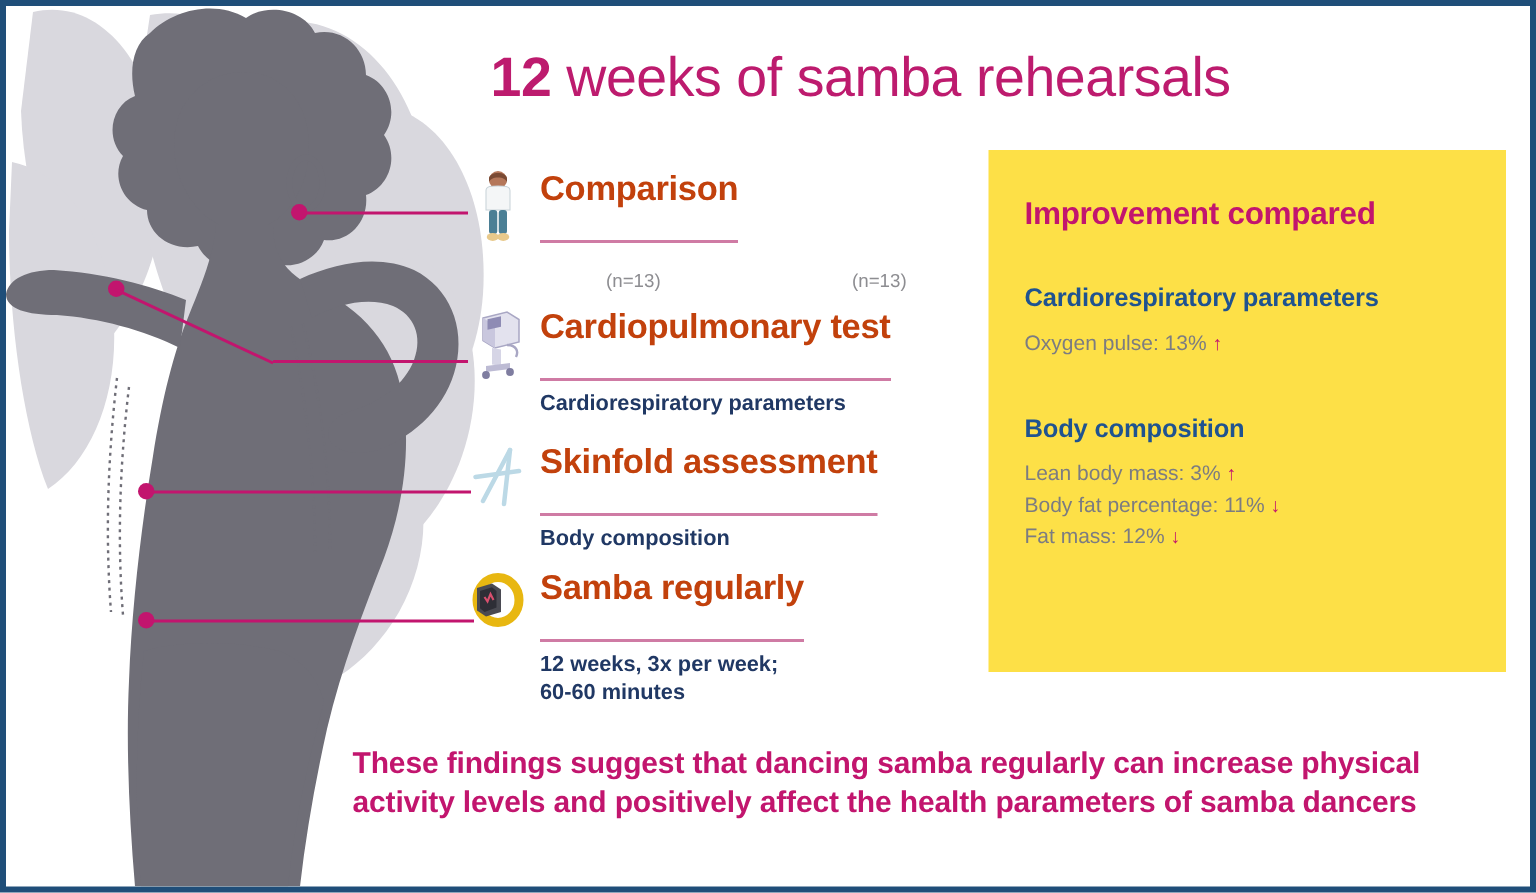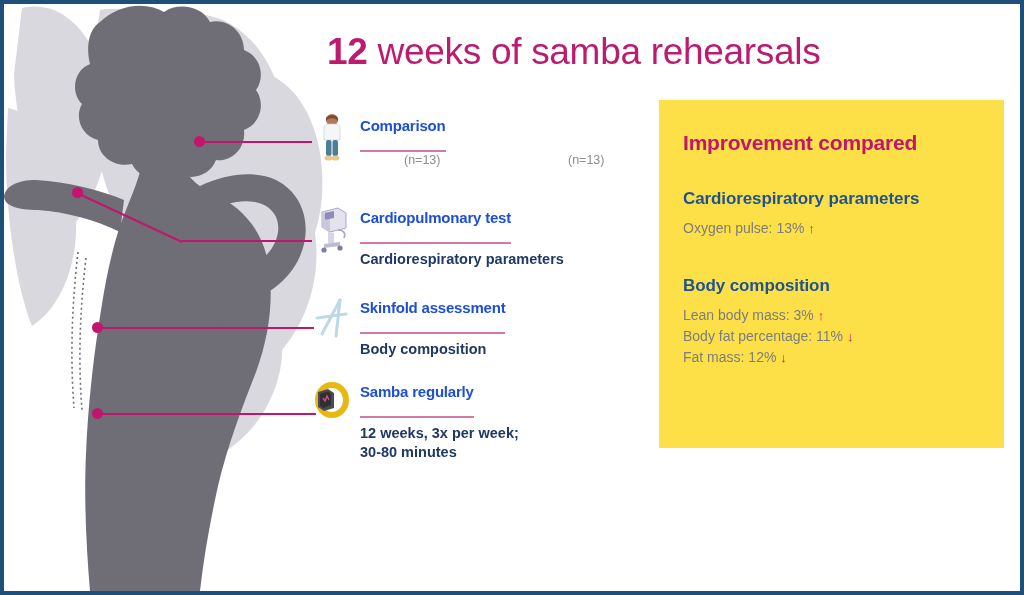--- a/index.html
+++ b/index.html
@@ -33,31 +33,31 @@
     font-size:37px;line-height:44px;color:#bd1b6e;
     font-weight:400;letter-spacing:-.3px;
   }
   .title b{font-weight:700;}
 
   
   .item{position:absolute;left:306px;}
   .item .icon{position:absolute;left:0;top:0;width:44px;height:52px;}
   .item .body{margin-left:50px;}
   .item h2{
-    margin:0;font-size:15px;line-height:27px;color:#1d4ed8;
+    margin:0;font-size:23px;line-height:27px;color:#c2410c;
     font-weight:700;letter-spacing:-.2px;display:inline-block;
-    padding-bottom:11px;border-bottom:2px solid #d7traits;
+    padding-bottom:21px;border-bottom:2px solid #d7traits;
   }
   .item h2{border-bottom:2px solid #cf7ba4;}
   .item .sub{
     margin-top:6px;font-size:14.5px;line-height:19px;
     color:#203864;font-weight:700;
   }
   .item .sub i{font-style:italic;}
-  .nrow{position:relative;height:18px;margin-top:1px;text-align:right;}
+  .nrow{position:relative;height:18px;margin-top:18px;text-align:right;}
   .nrow span{
     position:absolute;font-size:12.5px;color:#8d8d91;font-weight:400;
   }
 
   
   .panel{
     position:absolute;left:655px;top:96px;width:345px;height:348px;
     background:#fde047;
   }
   .panel-inner{padding:30px 22px 0 24px;}
@@ -225,21 +225,21 @@
       <svg width="44" height="52" viewBox="0 0 44 52">
         <ellipse cx="22" cy="22" rx="14" ry="15" fill="none" stroke="#e8b711" stroke-width="6"></ellipse>
         <path d="M8 14 L18 11 L24 15 L24 30 L14 33 L8 29 Z" fill="#4a4a52"></path>
         <path d="M10 16 L18 13.5 L21 16 L21 27 L13 30 L10 27.5 Z" fill="#2e2e36"></path>
         <path d="M13 20 L15 23 L17 18 L19 22" stroke="#d94f6e" stroke-width="1.4" fill="none"></path>
       </svg>
     </div>
     <div class="body">
       <h2>Samba regularly</h2>
       <div class="sub">12 weeks, 3x per week;</div>
-      <div class="sub" style="margin-top:0;">30-80 minutes</div>
+      <div class="sub" style="margin-top:0;">60-60 minutes</div>
     </div>
   </div>
 
   <div class="panel">
     <div class="panel-inner">
       <h2>
         <span>Improvement compared</span><br>
       </h2>
 
       <h3>Cardiorespiratory parameters</h3>
@@ -257,14 +257,15 @@
         <span>Body fat percentage: 11%</span>
         <span class="arrow">↓</span>
       </div>
       <div class="stat">
         <span>Fat mass: 12%</span>
         <span class="arrow">↓</span>
       </div>
     </div>
   </div>
 
+  <div class="conclusion">These findings suggest that dancing samba regularly can increase physical activity levels and positively affect the health parameters of samba dancers</div>
 
 </div>
 
 </body></html>

